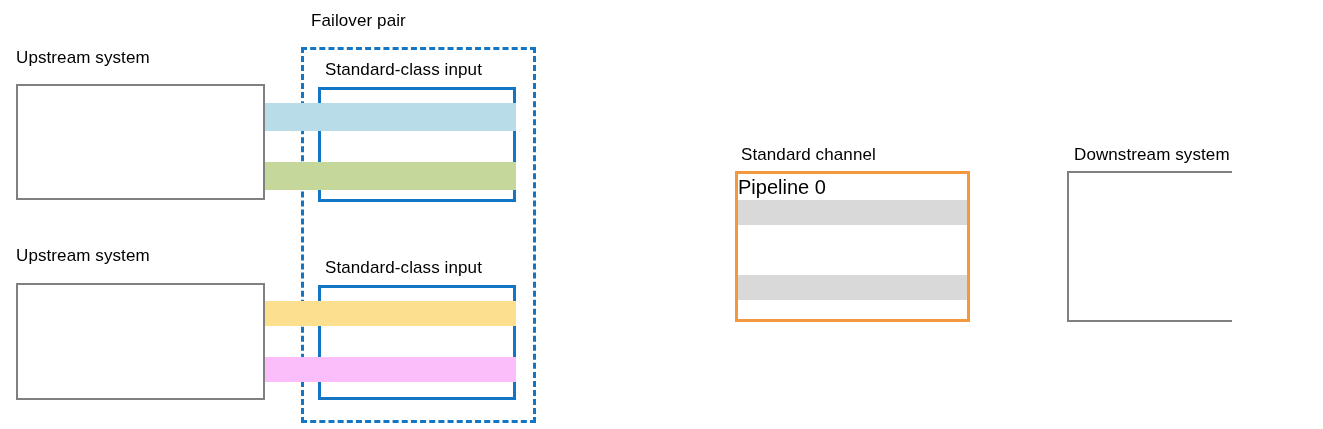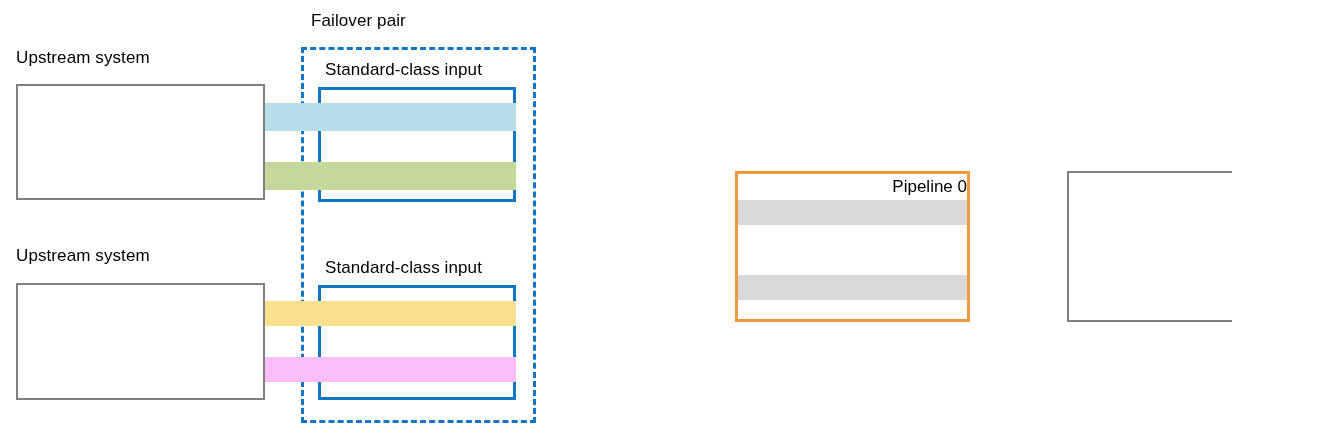--- a/index.html
+++ b/index.html
@@ -47,25 +47,25 @@
   }
   .band {
     position: absolute;
   }
   .inner-band {
     position: absolute;
     background: #d9d9d9;
   }
   .pipeline-label {
     position: absolute;
-    font-size: 17px;
+    font-size: 20px;
     line-height: 20px;
     white-space: nowrap;
     color: #000000;
-    text-align: right;
+    text-align: left;
   }
 </style>
 </head>
 <body>
 
 <div id="diagram">
 
   <div class="label" style="left:311px; top:11px;">Failover pair</div>
 
   <div class="label" style="left:16px; top:48px;">Upstream system</div>
@@ -85,23 +85,25 @@
   <div class="band" style="left:265px; top:103px; width:251px; height:28px; background:#b8dde8;"></div>
   <div class="band" style="left:265px; top:162px; width:251px; height:28px; background:#c5d79b;"></div>
 
   <div class="label" style="left:325px; top:258px;">Standard-class input</div>
 
   <div class="box box-blue" style="left:318px; top:285px; width:198px; height:115px;"></div>
 
   <div class="band" style="left:265px; top:301px; width:251px; height:25px; background:#fcdf8f;"></div>
   <div class="band" style="left:265px; top:357px; width:251px; height:25px; background:#fcbdfb;"></div>
 
+  <div class="label" style="left:741px; top:145px;">Standard channel</div>
 
   <div class="box box-orange" style="left:735px; top:171px; width:235px; height:151px;">
     <div class="inner-band" style="left:0px; top:26px; right:0px; height:25px;"></div>
     <div class="inner-band" style="left:0px; top:101px; right:0px; height:25px;"></div>
     <div class="pipeline-label" style="left:0px; top:3px; width:229px;">Pipeline 0</div>
   </div>
 
+  <div class="label" style="left:1074px; top:145px;">Downstream system</div>
 
   <div class="box box-gray" style="left:1067px; top:171px; width:248px; height:151px;"></div>
 
 </div>
 
 </body></html>

